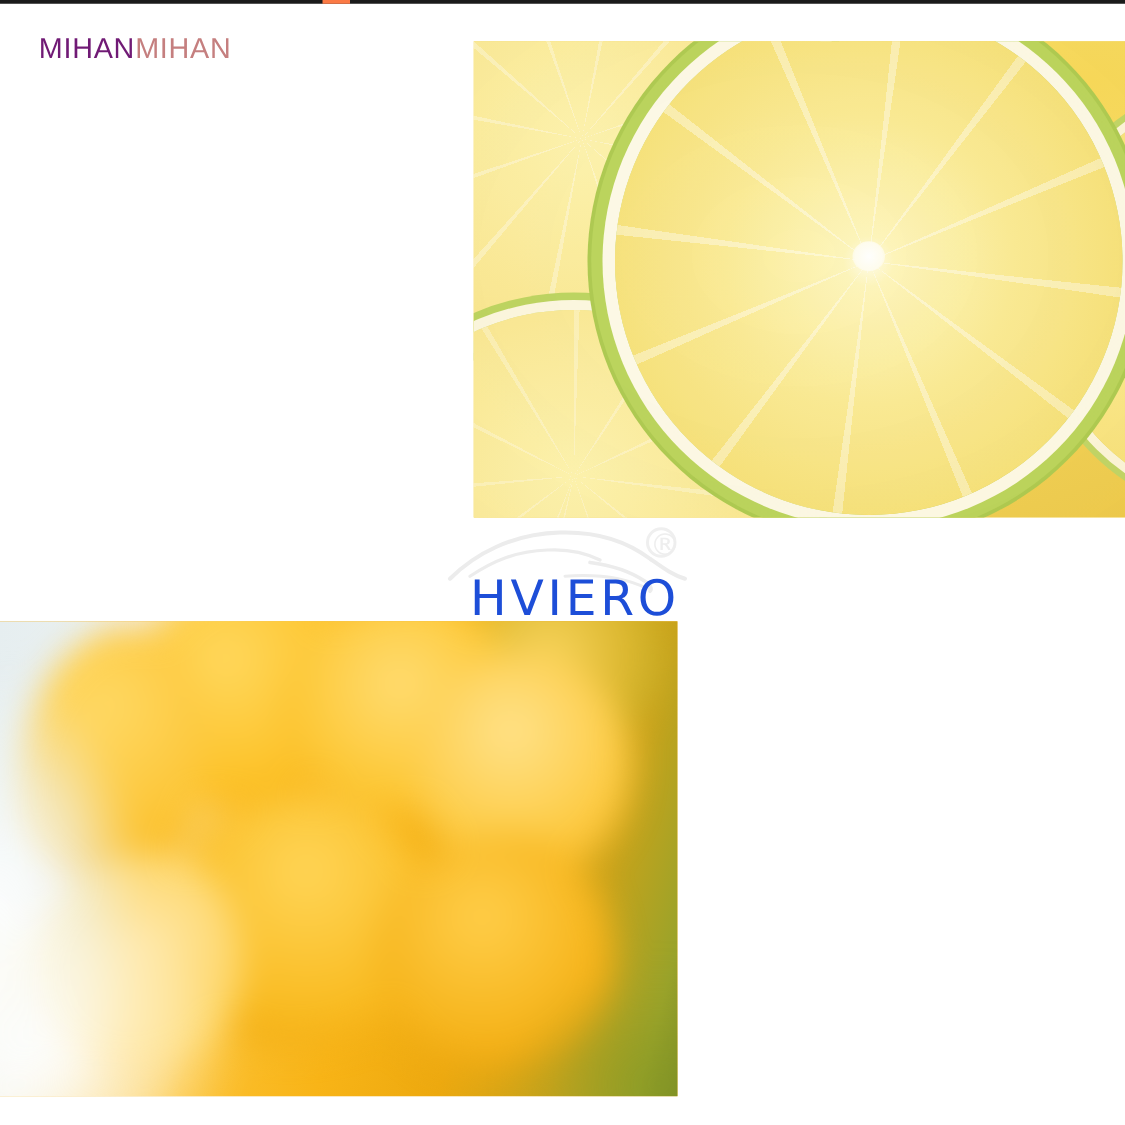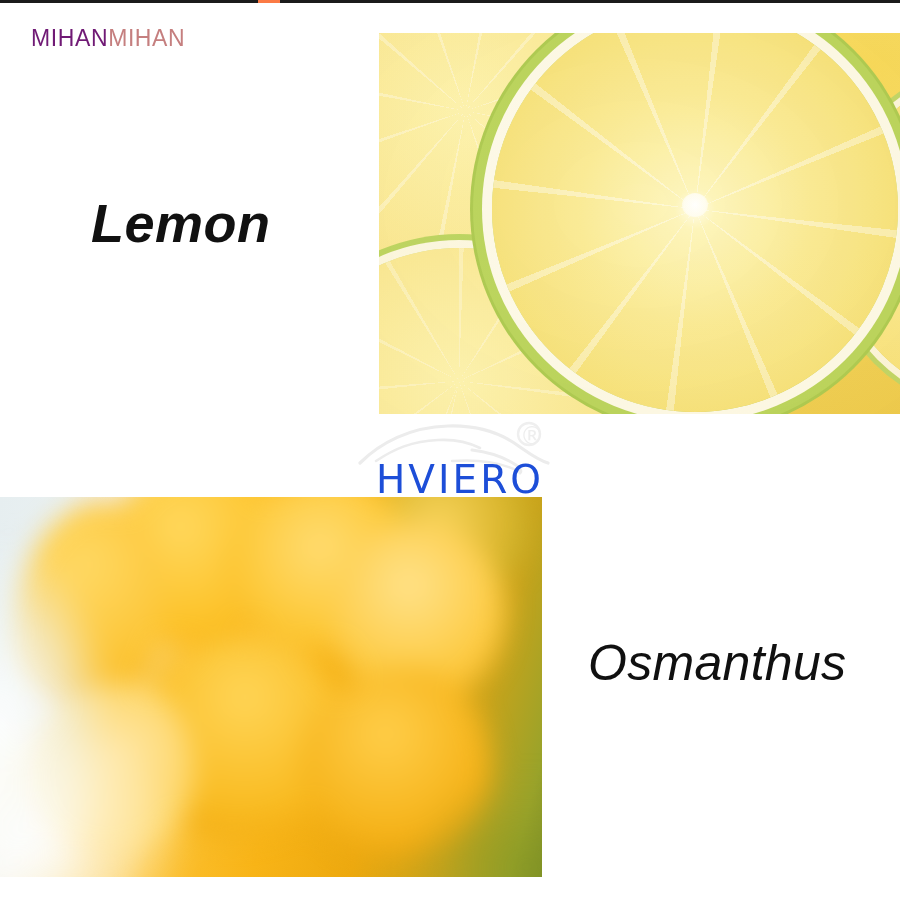--- a/index.html
+++ b/index.html
@@ -257,21 +257,20 @@
     <div class="bg"></div>
     <div class="lem-slice-tl"></div>
     <div class="lem-slice-bl"></div>
     <div class="lem-slice-r"></div>
     <div class="lem-slice-main">
       <div class="lem-core"></div>
     </div>
     <div class="lem-soft"></div>
   </div>
 
-  <div class="label-lemon">Lemon</div>
 
   <div class="hviero">
     <svg viewBox="0 0 216 76">
       <path d="M8 46 C28 26, 58 10, 96 9 C128 8, 152 18, 168 30 C178 37, 186 43, 196 46" fill="none" stroke="#ececec" stroke-width="3.2" stroke-linecap="round"></path>
       <path d="M24 44 C42 32, 60 24, 86 23 C104 22, 118 26, 128 31" fill="none" stroke="#ececec" stroke-width="2.6" stroke-linecap="round"></path>
       <path d="M120 33 C136 35, 152 40, 164 48 C168 51, 170 54, 168 56" fill="none" stroke="#ececec" stroke-width="3" stroke-linecap="round"></path>
       <path d="M100 44 C128 42, 150 46, 166 54" fill="none" stroke="#ececec" stroke-width="2.4" stroke-linecap="round"></path>
       <circle cx="177" cy="17" r="11" fill="none" stroke="#efefef" stroke-width="2.4"></circle>
     </svg>
     <div class="hv-reg">®</div>
@@ -288,15 +287,14 @@
       <div class="pet pet-d"></div>
       <div class="pet pet-e"></div>
       <div class="pet pet-f"></div>
       <div class="pet pet-g"></div>
       <div class="os-haze-l"></div>
       <div class="os-haze-b"></div>
       <div class="os-dark-br"></div>
     </div>
   </div>
 
-  <div class="label-osmanthus">Osmanthus</div>
 
 </div>
 
 </body></html>

